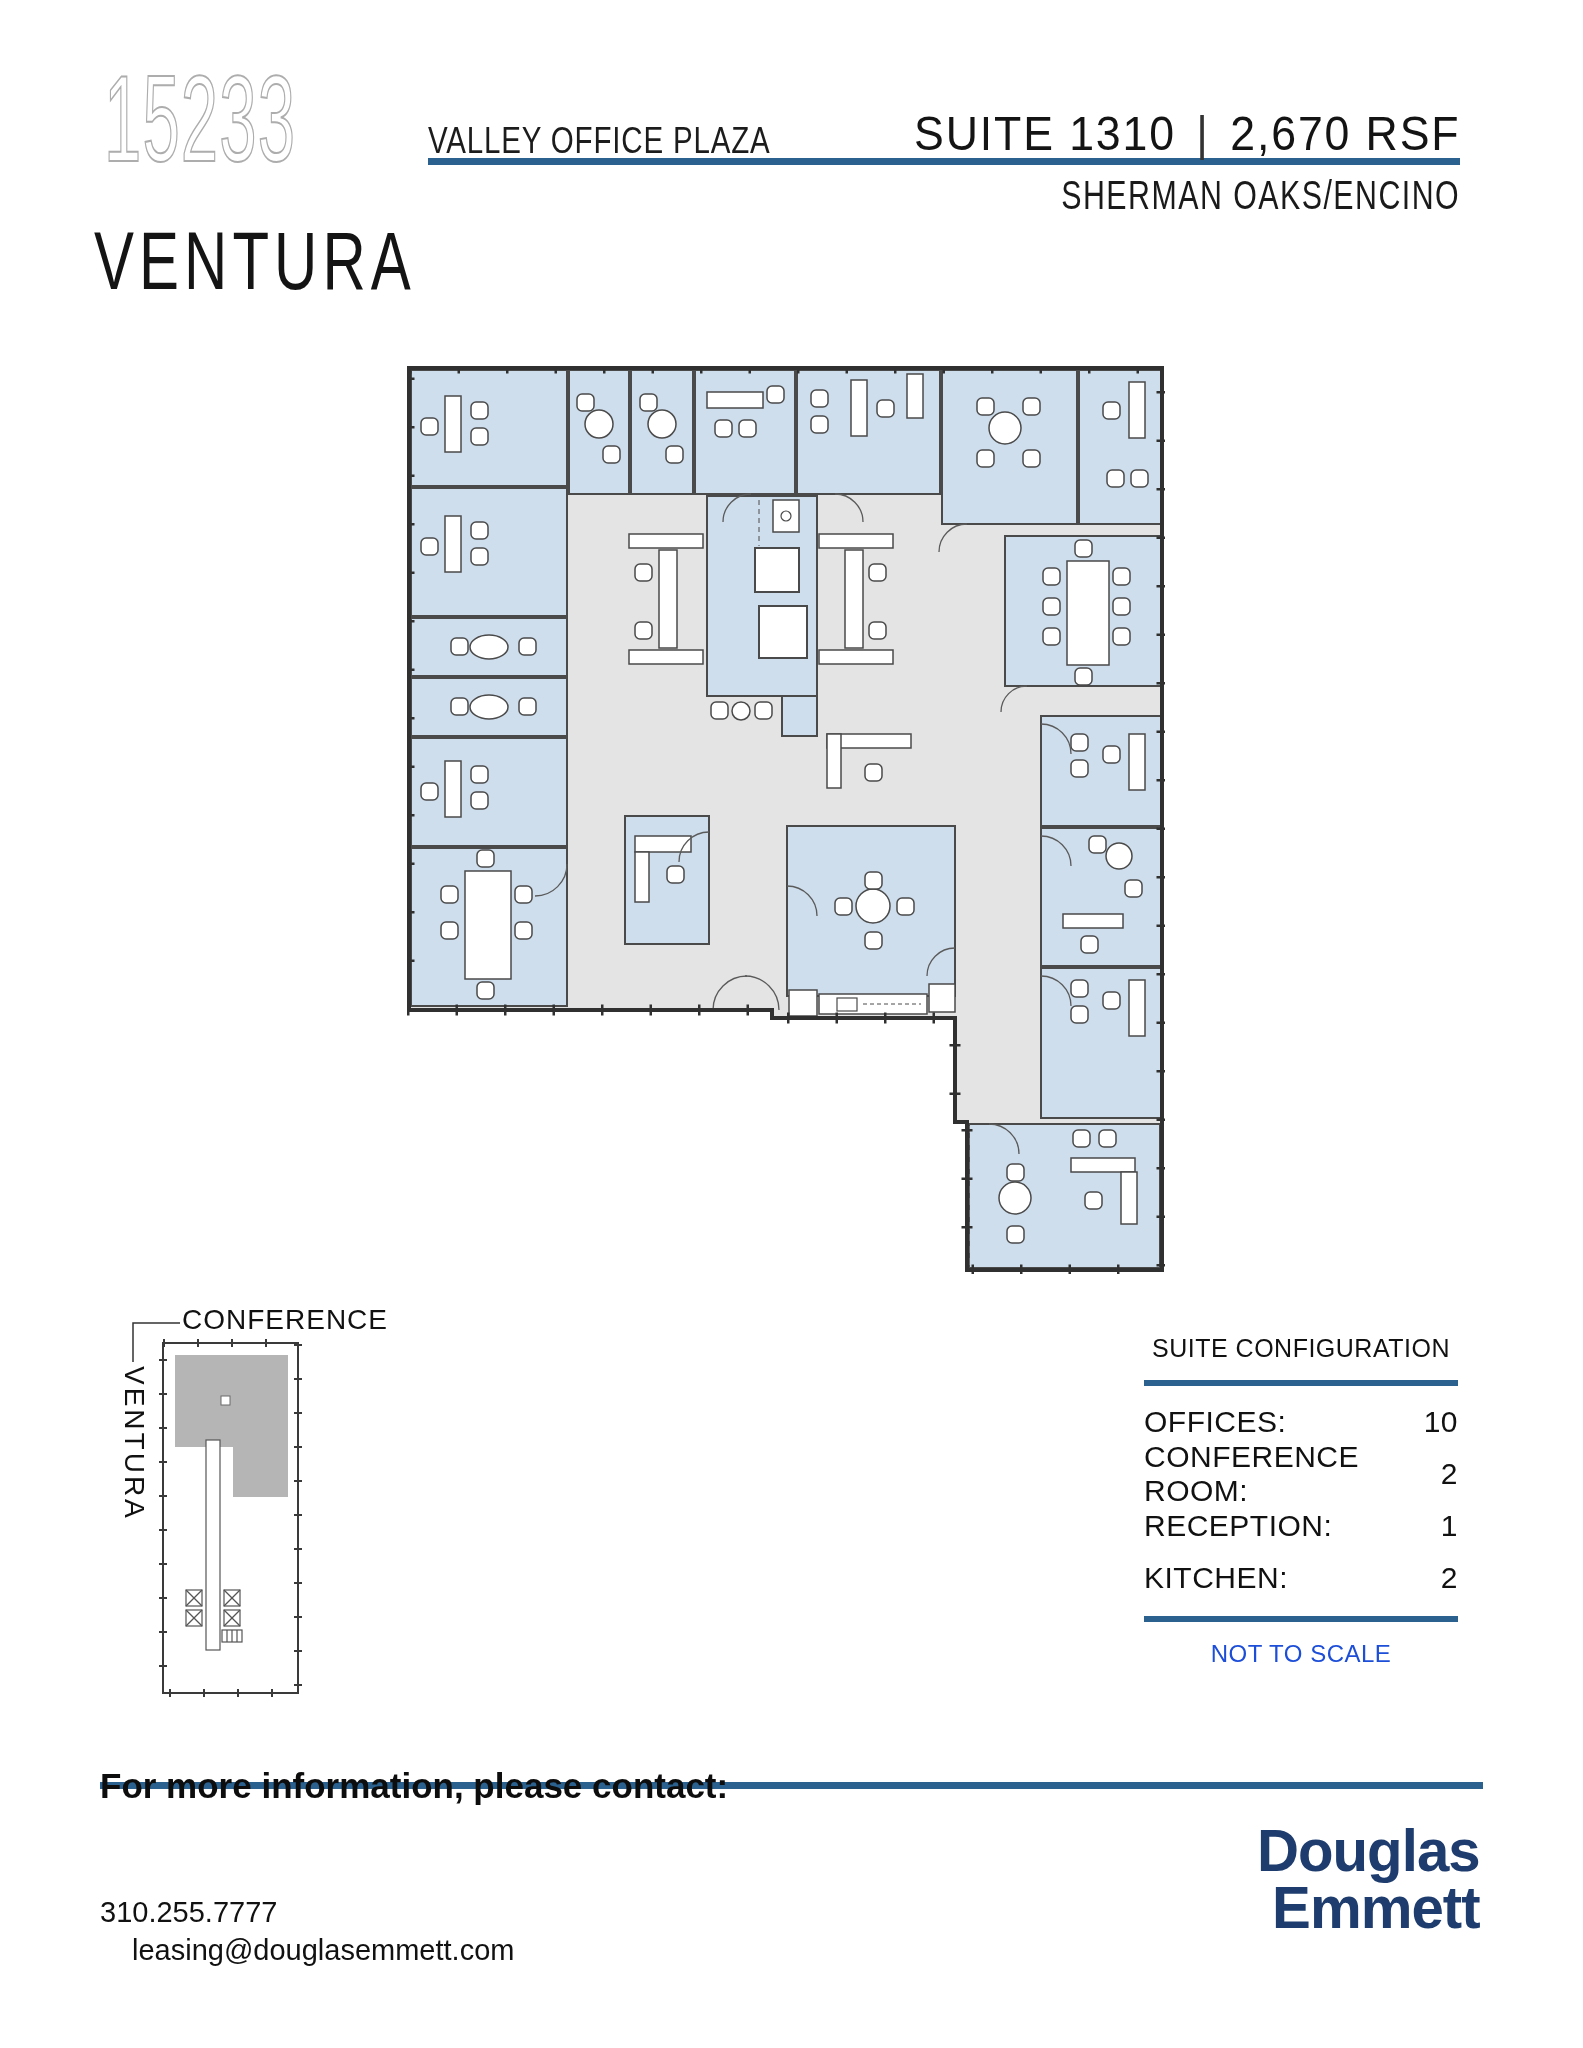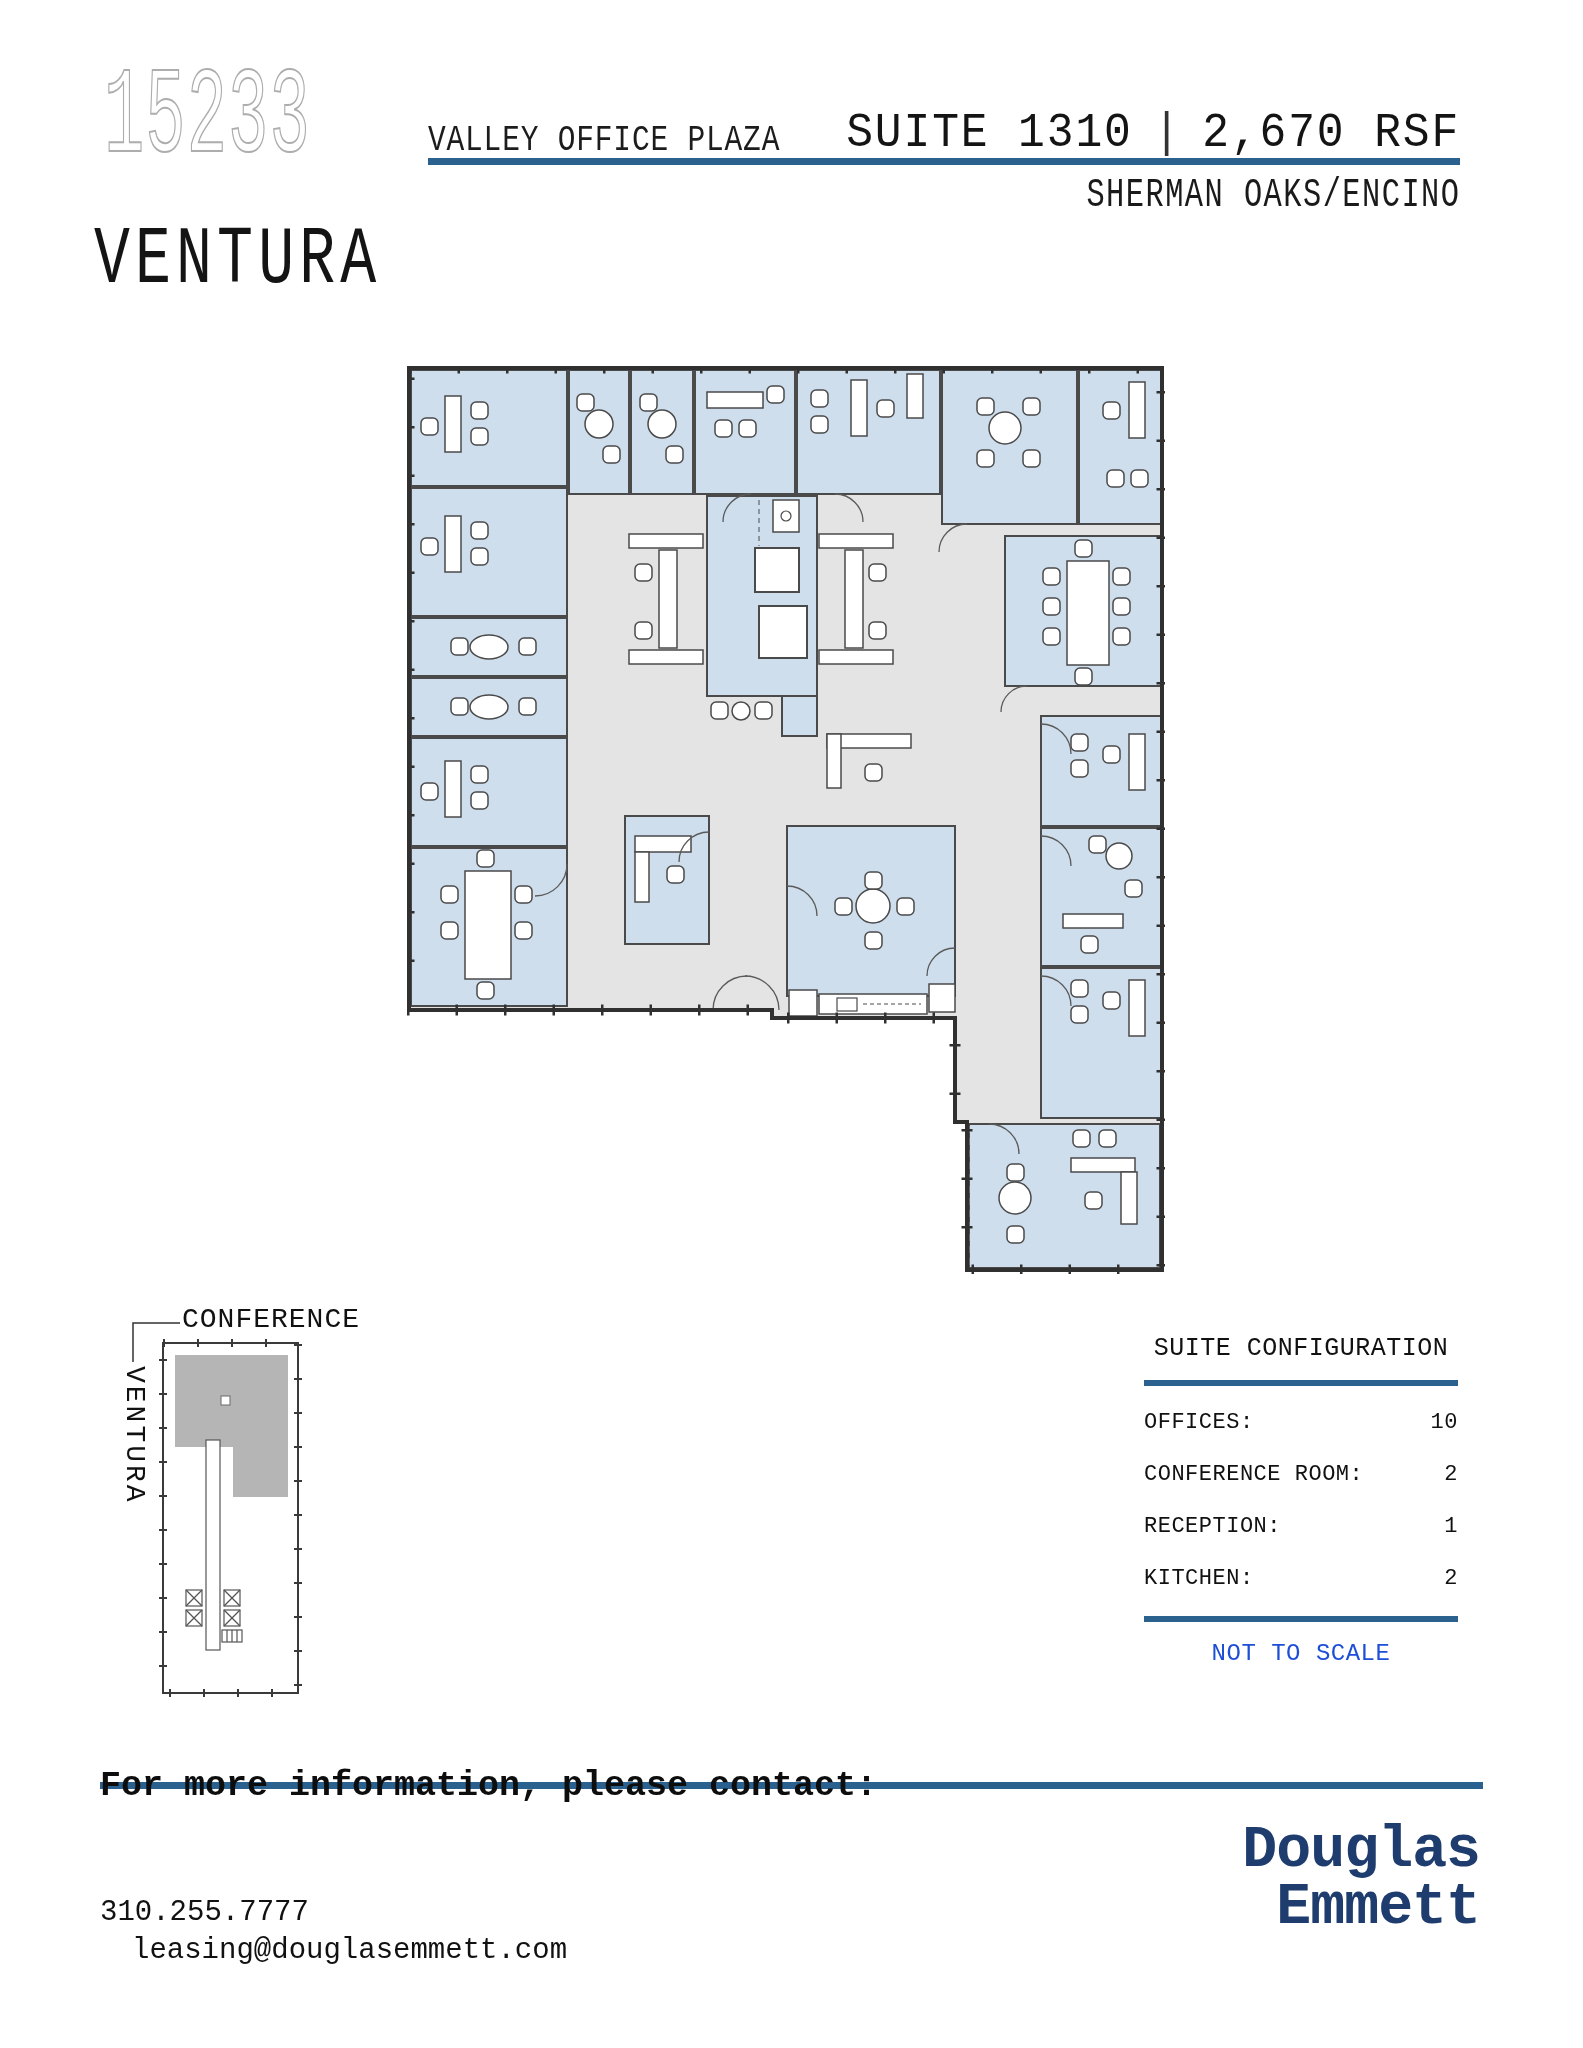--- a/index.html
+++ b/index.html
@@ -1,17 +1,17 @@
 <!DOCTYPE html>
 <html><head>
 <meta charset="utf-8">
 <style>
   html,body{margin:0;padding:0;background:#fff;}
   .page{position:relative;width:1583px;height:2048px;background:#ffffff;overflow:hidden;
-        font-family:Liberation Mono, monospace;color:#1a1a1a;}
+        font-family:Liberation Sans, sans-serif;color:#1a1a1a;}
   
   .addr-number{position:absolute;left:104px;top:58px;font-size:122px;line-height:1;
       letter-spacing:2px;color:transparent;-webkit-text-stroke:2px #adadad;
       transform:scaleX(0.55);transform-origin:left top;font-weight:400;}
   .addr-street{position:absolute;left:94px;top:220px;font-size:82px;line-height:1;
       letter-spacing:7px;color:#141414;transform:scaleX(0.73);transform-origin:left top;}
   .building-name{position:absolute;left:428px;top:120px;font-size:36px;letter-spacing:1px;
       color:#1c1c1c;transform:scaleX(0.82);transform-origin:left top;}
   .header-rule{position:absolute;left:428px;top:158px;width:1032px;height:7px;background:#2a618e;}
   .suite-line{position:absolute;right:123px;top:106px;font-size:48px;letter-spacing:2px;
@@ -25,21 +25,21 @@
   .keyplan{position:absolute;left:110px;top:1290px;}
   .street-top{position:absolute;left:182px;top:1304px;font-size:28px;letter-spacing:1px;color:#111;}
   .street-left{position:absolute;left:150px;top:1366px;font-size:28px;letter-spacing:3px;color:#111;
       transform:rotate(90deg);transform-origin:0 0;white-space:nowrap;}
   
   .config{position:absolute;left:1144px;top:1334px;width:314px;}
   .config-title{text-align:center;font-size:25px;letter-spacing:0.5px;color:#111;}
   .config-rule{height:6px;background:#2a618e;margin-top:17px;}
   .config-rows{margin-top:10px;}
   .config-row{display:flex;justify-content:space-between;align-items:center;height:52px;
-      font-size:22px;letter-spacing:0.5px;color:#111;gap:40px;}
+      font-size:30px;letter-spacing:0.5px;color:#111;gap:40px;}
   .config-rule2{height:6px;background:#2a618e;margin-top:12px;}
   .config-notes{margin-top:12px;text-align:center;font-size:24px;line-height:40px;color:#1d4ed8;letter-spacing:0.5px;}
   
   .footer-rule{position:absolute;left:100px;top:1782px;width:1383px;height:7px;background:#2a618e;}
   .contact-heading{position:absolute;left:100px;top:1766px;font-size:35px;font-weight:bold;color:#0d0d0d;}
   .contact-phone{position:absolute;left:100px;top:1896px;font-size:29px;color:#111;}
   .contact-email{position:absolute;left:100px;top:1934px;font-size:29px;color:#111;margin-left:32px;}
   .logo{position:absolute;right:103px;top:1822px;text-align:right;color:#1e3d6e;font-weight:800;
       font-size:60px;line-height:57px;letter-spacing:-1px;transform:scaleX(0.97);transform-origin:right top;}
 </style>

